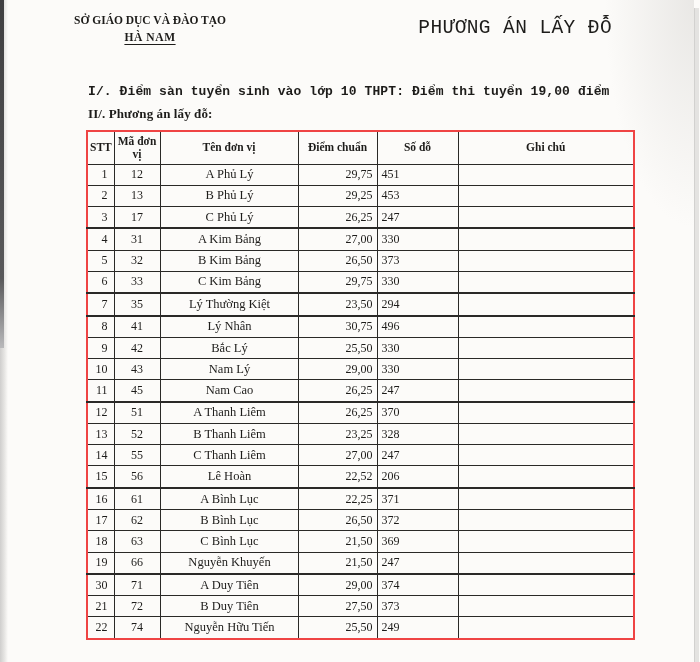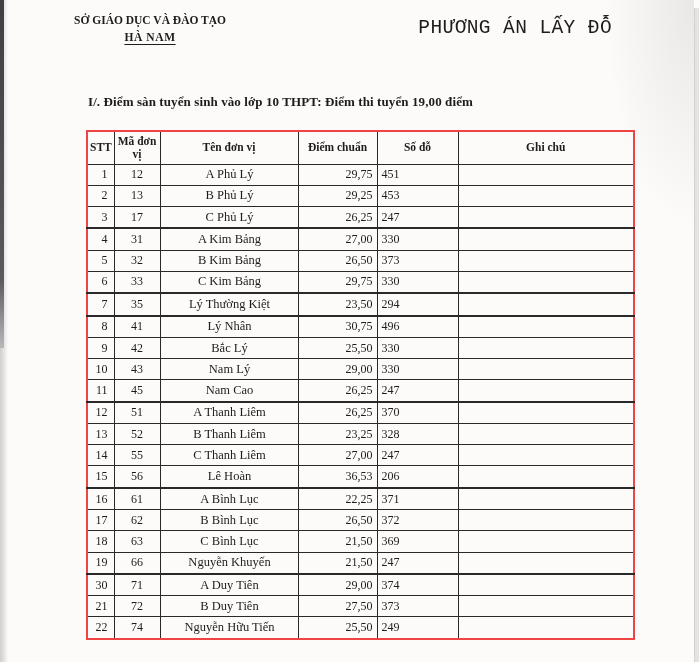--- a/index.html
+++ b/index.html
@@ -35,21 +35,21 @@
   .letterhead { display:flex; padding-top:10px; }
   .org-block { width:252px; margin-left:24px; text-align:center; font-weight:bold; font-size:11.5px; line-height:1.3; padding-top:3px; }
   .org-province { margin-top:2px; letter-spacing:0.6px; text-decoration:underline; text-underline-offset:3px; }
   .title-block { width:336px; text-align:right; padding-top:7px;font-family:Liberation Mono, monospace; }
   .doc-title { font-size:19.5px; letter-spacing:0.4px; white-space:nowrap; }
   .doc-subtitle { font-weight:bold; font-size:12.5px; margin-top:3px; white-space:nowrap; }
 
   
   .sections { position:absolute; left:88px; top:78px; font-weight:bold; font-size:13px; }
   .section-line { margin-top:7px; letter-spacing:0.1px; }
-  .section-line.first { margin-top:16px; }
+  .section-line.first { margin-top:6px;font-family:Liberation Mono, monospace; }
 
   
   table.results {
     position:absolute; left:86px; top:130px;
     width:547px; height:510px;
     border-collapse:collapse; table-layout:fixed;
     font-size:12px;
     border:2px solid #ef4444;
   }
   .results th, .results td {
@@ -82,20 +82,21 @@
       <div>SỞ GIÁO DỤC VÀ ĐÀO TẠO</div>
       <div class="org-province">HÀ NAM</div>
     </div>
     <div class="title-block">
       <div class="doc-title">PHƯƠNG ÁN LẤY ĐỖ</div>
     </div>
   </div>
 
   <div class="sections">
     <div class="section-line first"><span>I/. Điểm sàn tuyển sinh vào lớp 10 THPT:</span><span> Điểm thi tuyển 19,00 điểm</span></div>
+    <div class="section-line">II/. Phương án lấy đỗ:</div>
   </div>
 
   <table class="results">
     <colgroup>
       <col style="width:27px">
         <col style="width:46px">
         <col style="width:138px">
       <col style="width:79px">
         <col style="width:81px">
         <col style="width:176px">
@@ -220,21 +221,21 @@
           <td class="c-ma">55</td>
           <td class="c-ten">C Thanh Liêm</td>
           <td class="c-diem">27,00</td>
           <td class="c-so">247</td>
           <td class="c-ghi"></td>
         </tr>
         <tr class="group-end">
           <td class="c-stt">15</td>
           <td class="c-ma">56</td>
           <td class="c-ten">Lê Hoàn</td>
-          <td class="c-diem">36,53</td>
+          <td class="c-diem">22,52</td>
           <td class="c-so">206</td>
           <td class="c-ghi"></td>
         </tr>
         <tr>
           <td class="c-stt">16</td>
           <td class="c-ma">61</td>
           <td class="c-ten">A Bình Lục</td>
           <td class="c-diem">22,25</td>
           <td class="c-so">371</td>
           <td class="c-ghi"></td>

